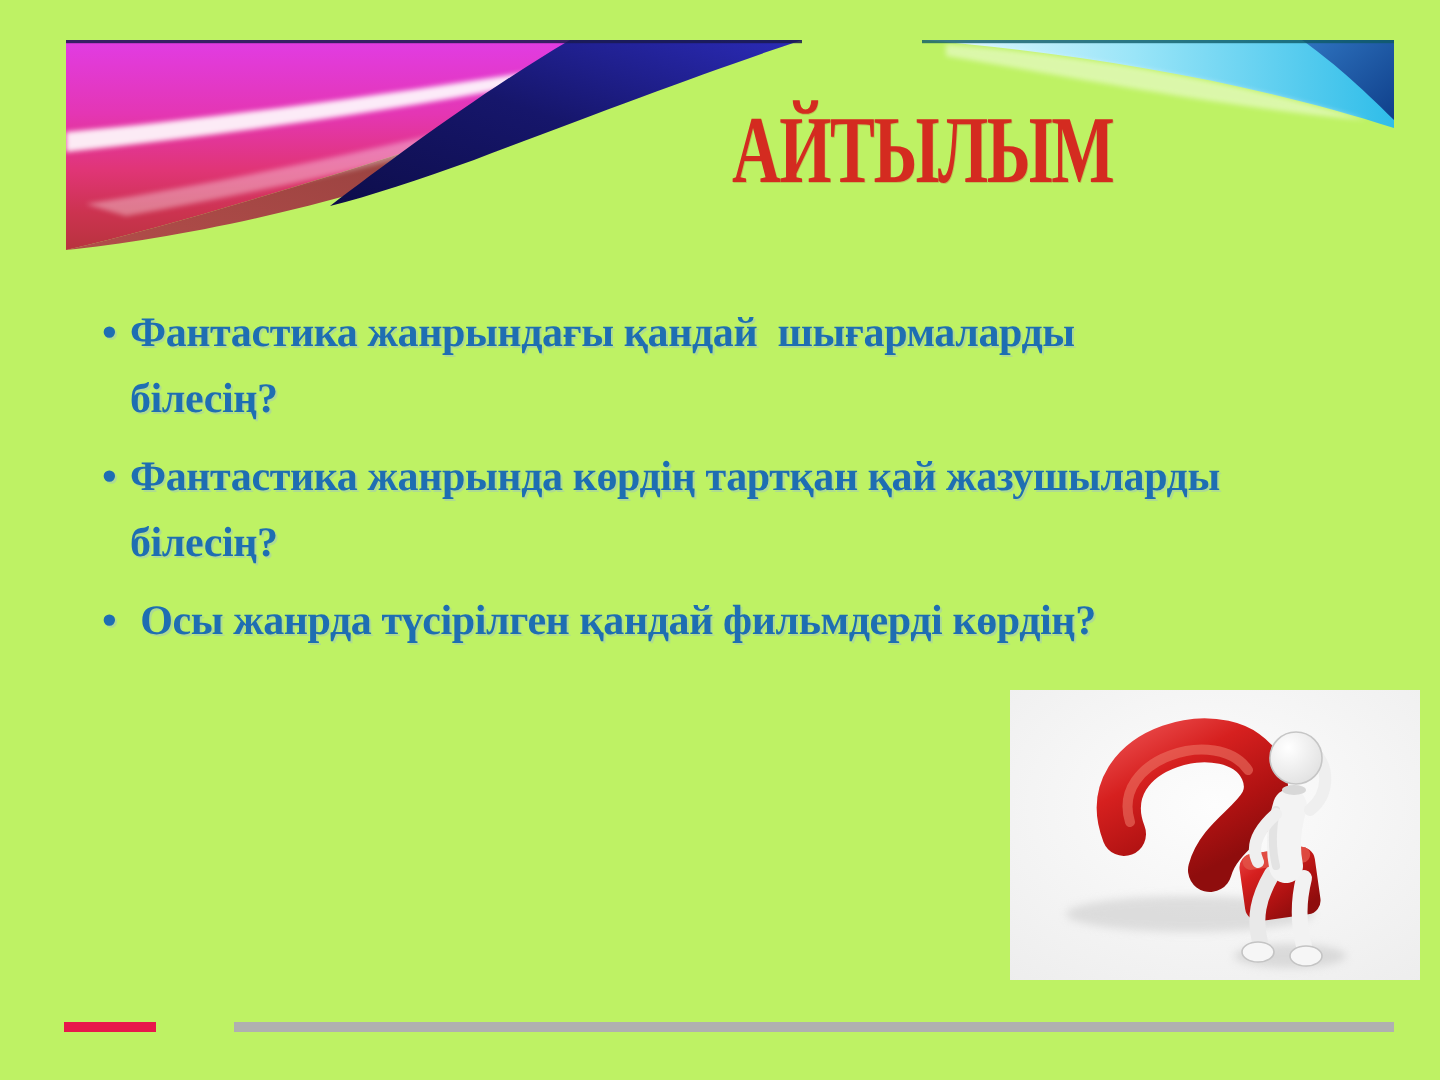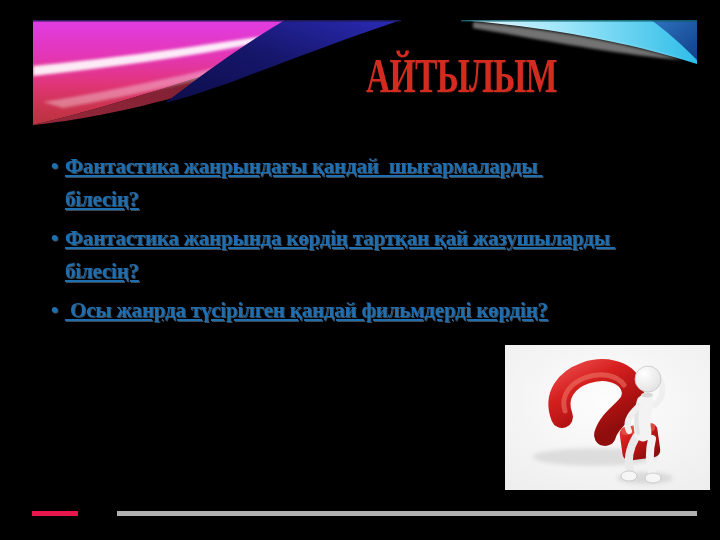--- a/index.html
+++ b/index.html
@@ -5,21 +5,21 @@
   html,body{margin:0;padding:0;}
   body{
     width:720px;height:540px;
     background:#ffffff;
     font-family:"Liberation Serif", serif;
     overflow:hidden;
     position:relative;
   }
   .slide{
     position:absolute;inset:0;
-    background:#000000;
+    background:#bef264;
   }
   
   .header-art{
     position:absolute;left:33px;top:20px;width:664px;height:110px;
   }
   
   .title{
     position:absolute;left:366px;top:52px;
     font-weight:bold;font-size:48px;line-height:1;
     color:var(--title-color,#d42b20);
@@ -40,21 +40,20 @@
     font-weight:bold;font-size:21px;line-height:1.55;
     letter-spacing:-0.2px;
     text-shadow:1px 1px 0 rgba(150,185,215,.4);
   }
   .bullets .marker{
     flex:0 0 14px;width:14px;
   }
   .bullets .btext{
     flex:1 1 auto;
     white-space:pre-wrap;
-    text-decoration:underline;
   }
   
   .q-photo{
     position:absolute;left:505px;top:345px;width:205px;height:145px;
   }
   
   .footer-accent{
     position:absolute;left:32px;top:511px;width:46px;height:5px;
     background:var(--footer-red,#e8174b);
   }

